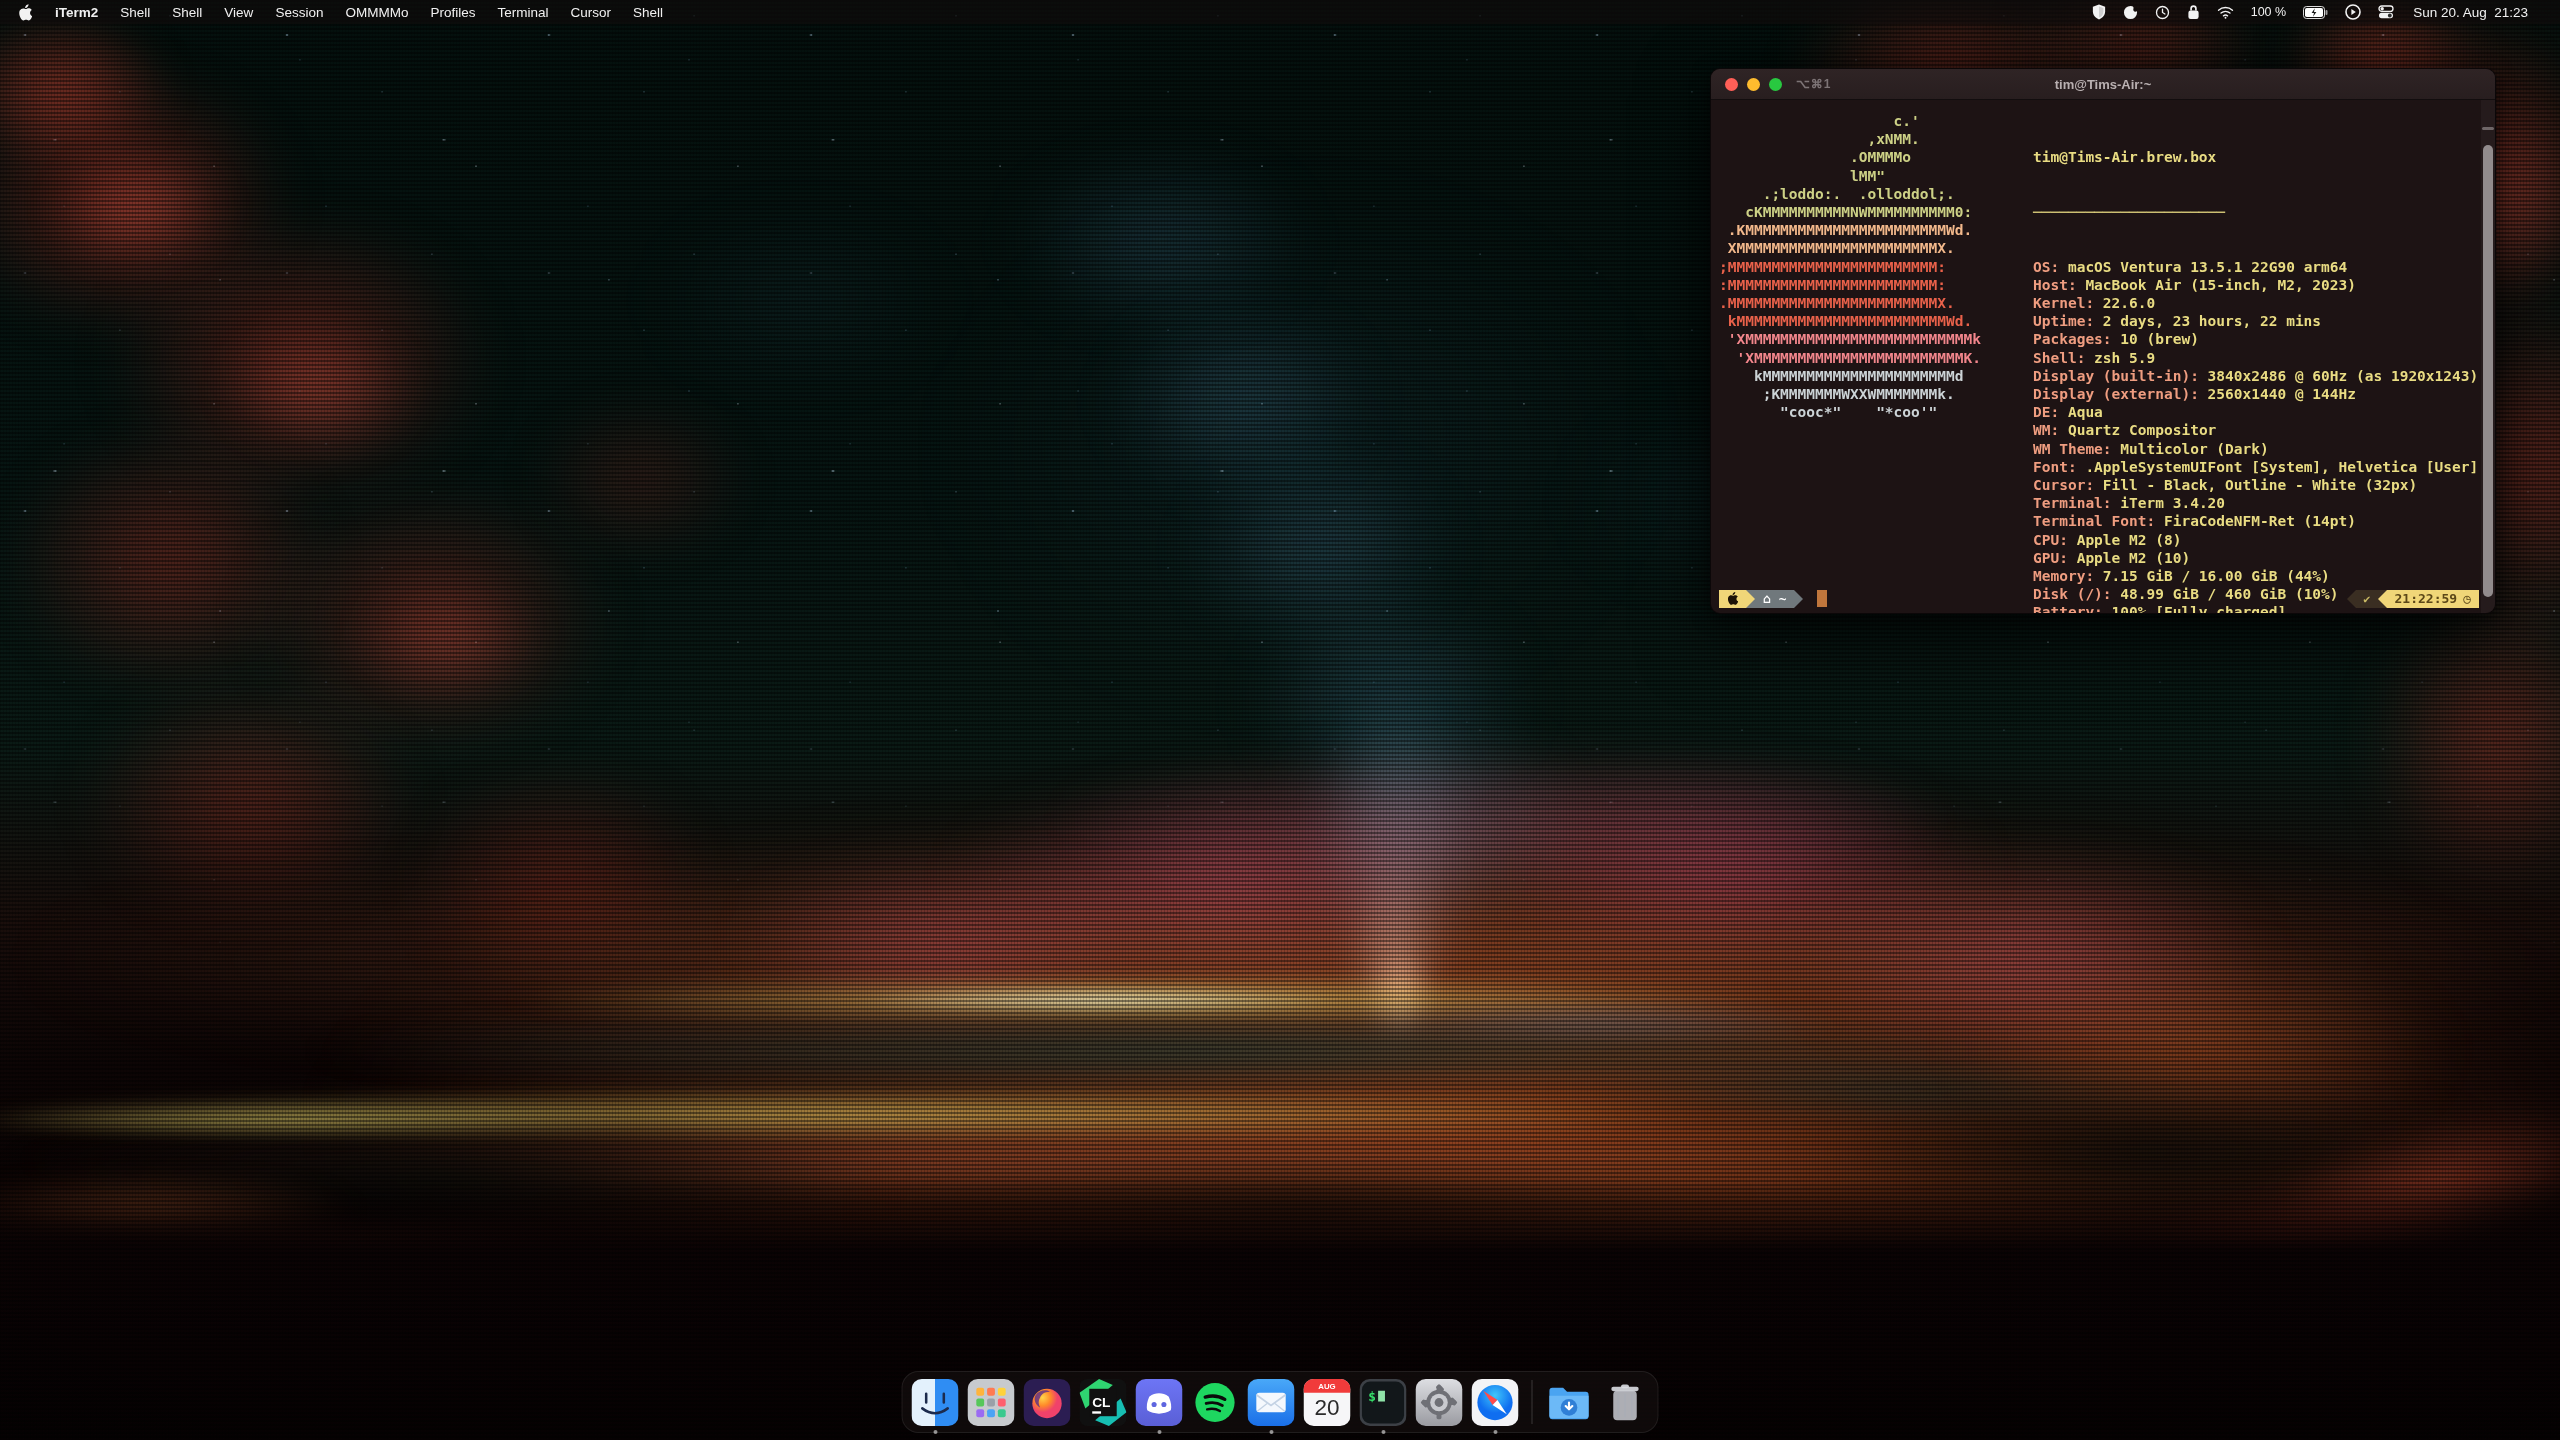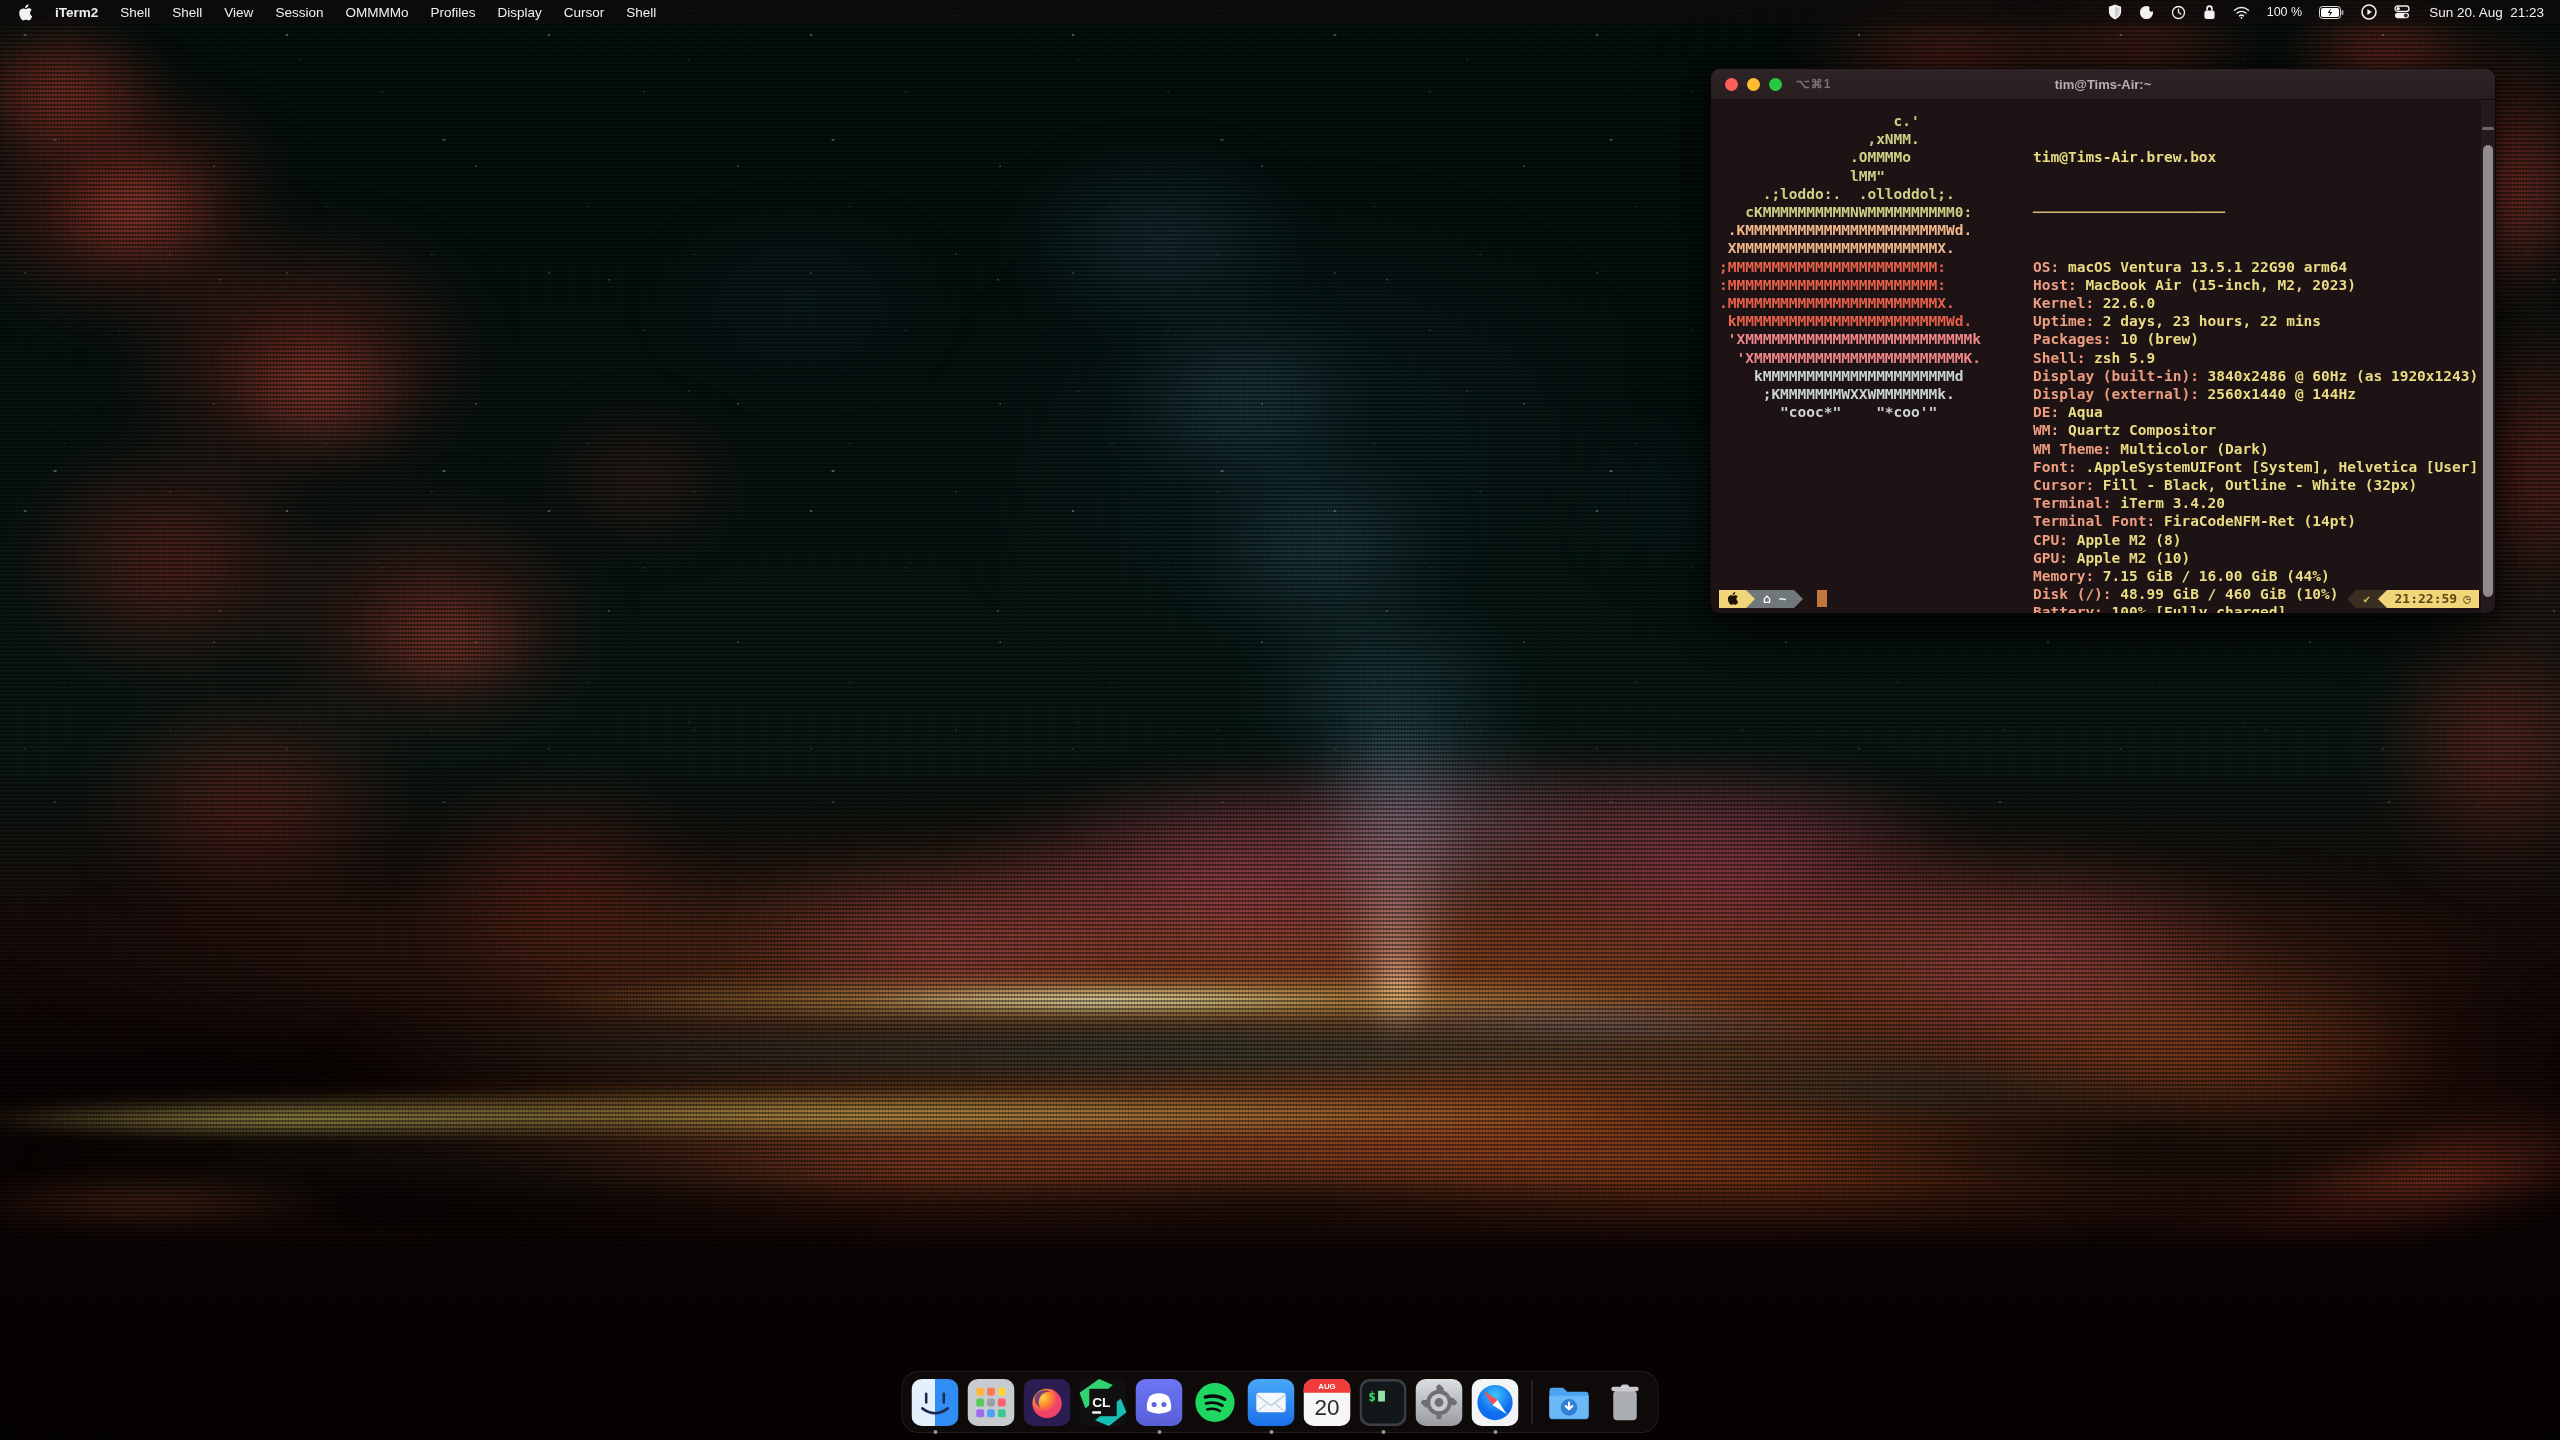--- a/index.html
+++ b/index.html
@@ -29,21 +29,21 @@
     radial-gradient(140% 105% at 52% 42%,transparent 55%,rgba(0,0,0,.5) 100%);}
   .scanlines{position:absolute;inset:0;background:
     repeating-linear-gradient(180deg,rgba(0,0,0,.42) 0 1.6px,rgba(0,0,0,0) 1.6px 4px),
     repeating-linear-gradient(90deg,rgba(0,0,0,.18) 0 1px,rgba(0,0,0,0) 1px 3px);}
   
   #menubar{position:absolute;left:0;top:0;width:2560px;height:24px;display:flex;align-items:center;
     background:rgba(16,11,11,.62);color:rgba(255,255,255,.94);font-size:13.5px;z-index:40;}
   #menubar .apple{padding:0 12px 0 18px;display:flex;align-items:center;}
   #menubar .appname{font-weight:bold;padding:0 11px;}
   .menu-item{padding:0 11px;}
-  #menu-right{margin-left:auto;display:flex;align-items:center;gap:17px;padding-right:16px;}
+  #menu-right{margin-left:auto;display:flex;align-items:center;gap:17px;padding-right:32px;}
   .status-icon{display:flex;align-items:center;}
   #battery-label{font-size:12.5px;}
   #menu-clock{font-size:13.5px;margin-left:2px;white-space:pre;}
   
   #terminal{position:absolute;left:1710px;top:68px;width:784px;height:544px;border-radius:10px;
     background:var(--term-bg,#1d1314);box-shadow:0 24px 70px rgba(0,0,0,.68),0 4px 18px rgba(0,0,0,.5);
     border:1px solid rgba(0,0,0,.6);z-index:30;overflow:hidden;}
   #titlebar{height:30px;background:linear-gradient(180deg,#2f2425,#281e1f);border-bottom:1px solid #120d0e;
     position:relative;display:flex;align-items:center;}
   .tl{width:13px;height:13px;border-radius:50%;margin-left:9px;}
@@ -149,21 +149,21 @@
   <div class="scanlines"></div>
 </div>
 
 <div id="menubar">
   <span class="apple">
     <svg width="14" height="17" viewBox="0 0 17 20" fill="#f2f2f2">
         <path d="M11.7 3.1c.7-.9 1.2-2.1 1.1-3.1-1 .1-2.3.7-3 1.6-.7.7-1.3 2-1.1 3 1.1.1 2.3-.6 3-1.5zM14.6 10.6c0-2.4 2-3.6 2.1-3.7-1.1-1.7-2.9-1.9-3.5-2-1.5-.2-2.9.9-3.7.9-.8 0-1.9-.9-3.2-.8-1.6 0-3.1 1-4 2.4-1.7 3-.4 7.4 1.2 9.8.8 1.2 1.8 2.5 3.1 2.4 1.2-.1 1.7-.8 3.2-.8 1.5 0 1.9.8 3.2.8 1.3 0 2.2-1.2 3-2.4.9-1.4 1.3-2.7 1.3-2.8 0 0-2.6-1-2.7-3.8z"></path>
       </svg>
   </span>
   <span class="appname">iTerm2</span>
-  <span id="menu-items"><span class="menu-item">Shell</span><span class="menu-item">Shell</span><span class="menu-item">View</span><span class="menu-item">Session</span><span class="menu-item">OMMMMo</span><span class="menu-item">Profiles</span><span class="menu-item">Display</span><span class="menu-item">Cursor</span><span class="menu-item">Shell</span></span>
+  <span id="menu-items"><span class="menu-item">Shell</span><span class="menu-item">Shell</span><span class="menu-item">View</span><span class="menu-item">Session</span><span class="menu-item">OMMMMo</span><span class="menu-item">Profiles</span><span class="menu-item">Terminal</span><span class="menu-item">Cursor</span><span class="menu-item">Shell</span></span>
   <span id="menu-right">
     <span id="status-icons" style="display: flex; align-items: center; gap: 17px;">
         <span class="status-icon">
           <svg width="14" height="16" viewBox="0 0 16 18" fill="#f2f2f2">
             <path d="M8 .5l7 2.4v5.3c0 4.6-2.9 7.6-7 9.3C3.9 15.8 1 12.8 1 8.2V2.9z"></path>
             <path d="M8 2.6v12.8c3-1.4 5-3.7 5-7.4V4.3z" fill="#cfcfcf"></path>
           </svg>
         </span>
         <span class="status-icon">
           <svg width="15" height="15" viewBox="0 0 16 16" fill="#f2f2f2">

